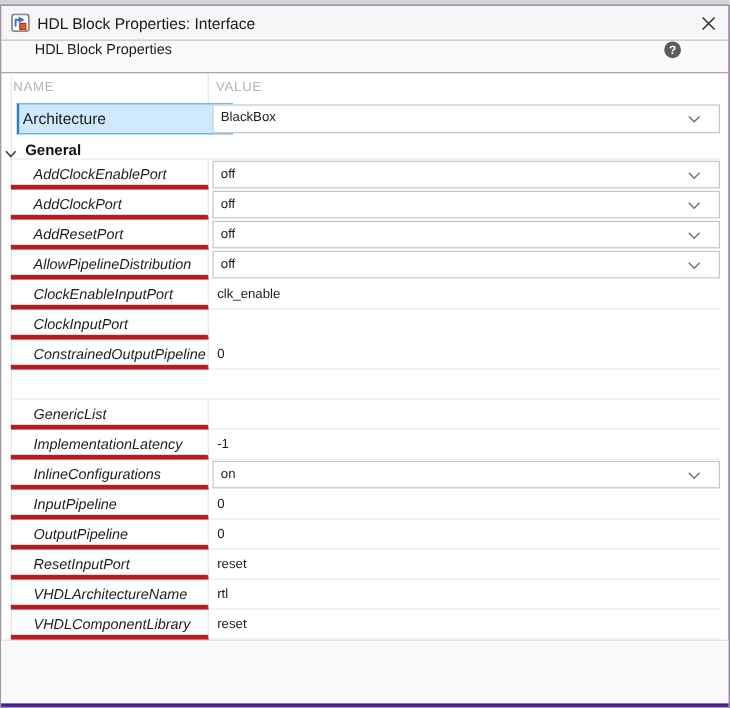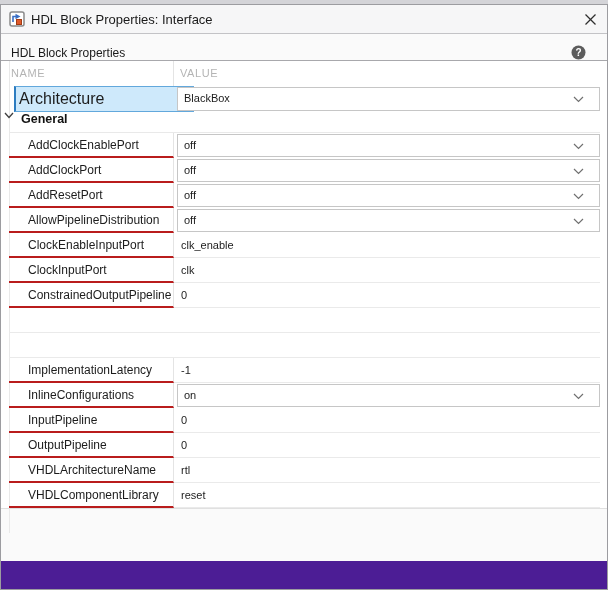--- a/index.html
+++ b/index.html
@@ -28,22 +28,22 @@
   .title { font-size:13px; color:#1a1a1a; }
   .close-btn {
     margin-left:auto; width:34px; height:29px;
     display:flex; align-items:center; justify-content:center;
     cursor:default;
   }
   
   .toolbar {
     height:27px; background:#fafafa;
     border-bottom:1px solid #a8a8ac;
-    display:flex; align-items:flex-end;
-    padding:0 10px;
+    display:flex; align-items:flex-start;
+    padding:0 28px;
   }
   .toolbar-title { font-size:12px; color:#1a1a1a; }
   .help-btn { margin-left:auto; margin-right:11px; width:15px; height:15px; display:inline-flex; }
   
   .table { position:relative; background:#ffffff; }
   .gutterline {
     position:absolute; left:8px; top:0; height:472px;
     width:0; border-left:1px solid #e9e9e9; z-index:0;
   }
   .trow { display:flex; position:relative; margin:0 7px 0 8px; }
@@ -60,36 +60,36 @@
     line-height:25px; border-bottom:none;
   }
   .trow.header .name-cell { padding-left:2px; }
   .trow.header .value-cell { padding-left:6px; }
   
   .trow.arch { height:26px; }
   .sel-box {
     position:absolute; left:5px; top:0; bottom:0; width:180px;
     background:#cee9fb;
     border:1px solid #62a8dc; border-left:2px solid #2c7cc0;
-    line-height:23px; padding-left:3px; font-size:16px;
+    line-height:23px; padding-left:3px; font-size:13px;
   }
   
   .combo {
     position:absolute; left:3px; right:0; top:1px; bottom:1px;
     border:1px solid #c6c6c6; background:#ffffff;
     line-height:21px; padding-left:6px;
   }
   .combo .chev { position:absolute; right:15px; top:50%; margin-top:-3px; }
   
-  .trow.general { height:21px; align-items:flex-start; border-bottom:1px solid #e9e9e9; }
+  .trow.general { height:21px; align-items:flex-end; border-bottom:1px solid #e9e9e9; }
   .sect-chev { margin-left:-5px; width:10px; display:inline-flex; }
   .gen-label { font-size:12.5px; font-weight:bold; margin-left:7px; color:#111; }
   
   .prow { display:flex; position:relative; margin:0 7px 0 8px; height:25px; }
-  .prow .name-cell { line-height:24px; padding-left:19px; border-bottom:2px solid #b91c1c; }
+  .prow .name-cell { line-height:24px; padding-left:19px; border-bottom:4px solid #b91c1c;font-style:italic; }
   .prow .value-cell.text { border-bottom:1px solid #eaeaea; line-height:24px; padding-left:7px; }
   .empty-area { height:53px; background:#fafafa; border-top:1px solid #e0e0e0; }
   svg { display:block; }
 </style>
 </head>
 <body>
 
 <div class="dialog">
 
   <div class="titlebar">
@@ -193,30 +193,30 @@
                 </svg>
               </span></div>
           </div>
         </div>
         <div class="prow">
           <div class="name-cell">ClockEnableInputPort</div>
           <div class="value-cell text">clk_enable</div>
         </div>
         <div class="prow">
           <div class="name-cell">ClockInputPort</div>
-          <div class="value-cell text">clk</div>
         </div>
         <div class="prow">
           <div class="name-cell">ConstrainedOutputPipeline</div>
           <div class="value-cell text">0</div>
         </div>
         <div class="prow">
           <div class="value-cell text"></div>
         </div>
         <div class="prow">
+          <div class="name-cell">GenericList</div>
           <div class="value-cell text"></div>
         </div>
         <div class="prow">
           <div class="name-cell">ImplementationLatency</div>
           <div class="value-cell text">-1</div>
         </div>
         <div class="prow">
           <div class="name-cell">InlineConfigurations</div>
           <div class="value-cell">
             <div class="combo"><span>on</span><span class="chev">
@@ -226,20 +226,24 @@
               </span></div>
           </div>
         </div>
         <div class="prow">
           <div class="name-cell">InputPipeline</div>
           <div class="value-cell text">0</div>
         </div>
         <div class="prow">
           <div class="name-cell">OutputPipeline</div>
           <div class="value-cell text">0</div>
+        </div>
+        <div class="prow">
+          <div class="name-cell">ResetInputPort</div>
+          <div class="value-cell text">reset</div>
         </div>
         <div class="prow">
           <div class="name-cell">VHDLArchitectureName</div>
           <div class="value-cell text">rtl</div>
         </div>
         <div class="prow">
           <div class="name-cell">VHDLComponentLibrary</div>
           <div class="value-cell text">reset</div>
         </div>
       </div>

